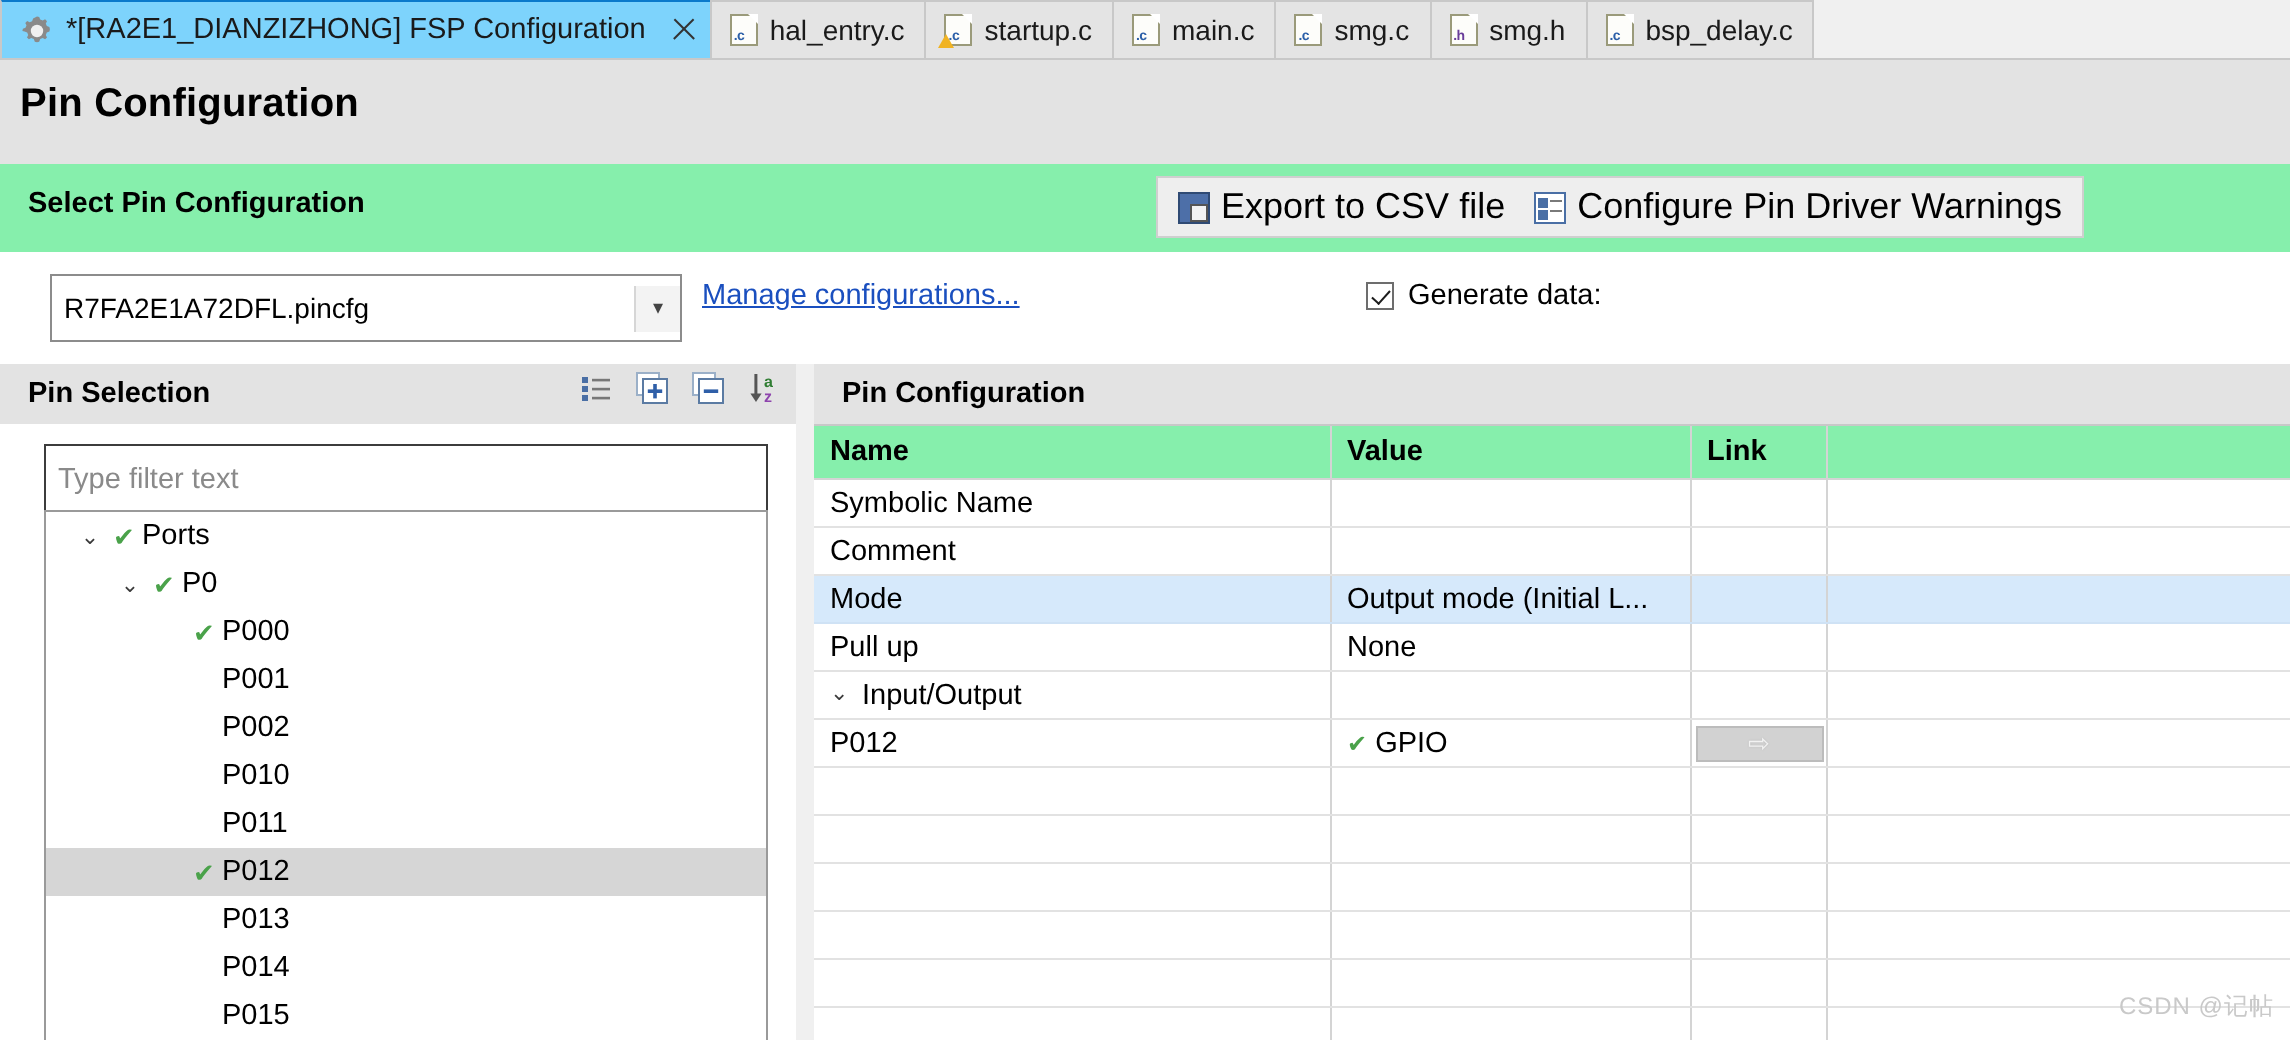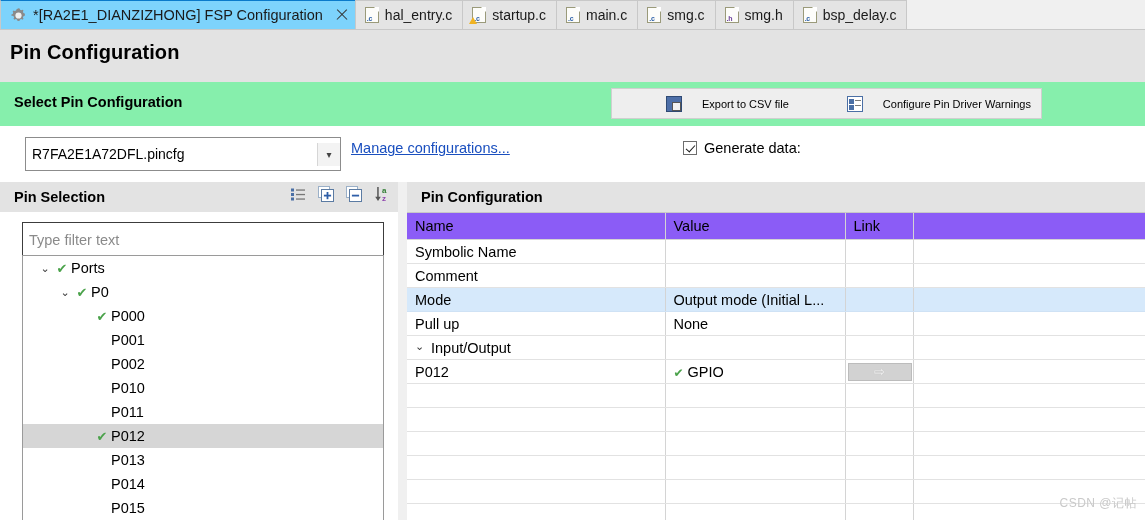--- a/index.html
+++ b/index.html
@@ -96,21 +96,21 @@
   .selbar .title{
     position:absolute;left:14px;top:12px;
     font-size:14.5px;font-weight:bold;color:#000;
   }
   .toolbtns{
     position:absolute;right:103px;top:6px;height:31px;
     display:flex;align-items:center;gap:14px;
     background:#eeeeee;border:1px solid #cfcfcf;
     padding:0 10px;box-sizing:border-box;
   }
-  .toolbtn{display:flex;align-items:center;gap:20px;font-size:11px;color:#000;white-space:nowrap;margin-left:44px;}
+  .toolbtn{display:flex;align-items:center;gap:6px;font-size:18px;color:#000;white-space:nowrap;}
   .csv-icon{
     width:16px;height:16px;flex:0 0 16px;position:relative;
     background:#4d6fa8;border:1px solid #2f4a74;box-sizing:border-box;
   }
   .csv-icon::before{
     content:"";position:absolute;right:0;bottom:0;width:9px;height:9px;
     background:#f2f2f2;border:1px solid #555;box-sizing:border-box;
   }
   .warn-icon{
     width:16px;height:16px;flex:0 0 16px;position:relative;
@@ -225,24 +225,24 @@
   }
   table.pintable{
     border-collapse:collapse;width:738px;table-layout:fixed;
     font-size:14.5px;
   }
   table.pintable col.c1{width:258px;}
   table.pintable col.c2{width:180px;}
   table.pintable col.c3{width:68px;}
   table.pintable col.c4{width:232px;}
   table.pintable th{
-    height:26px;font-weight:normal;text-align:left;
+    height:26px;font-weight:bold;text-align:left;
     padding:0 0 0 8px;
     border-right:1px solid #d4d4d4;border-bottom:1px solid #d4d4d4;
-    background:#8b5cf6;color:#000;
+    background:#86efac;color:#000;
   }
   table.pintable td{
     height:23px;padding:0 0 0 8px;
     border-right:1px solid #d4d4d4;border-bottom:1px solid #e2e2e2;
     color:#000;overflow:hidden;white-space:nowrap;
   }
   tr.rowsel td{background:#d6e9fb;border-bottom-color:#cfe2f5;}
   td.ind1{padding-left:28px;}
   td.ind2{padding-left:36px;}
   td.olive{color:#7d6b10;}

